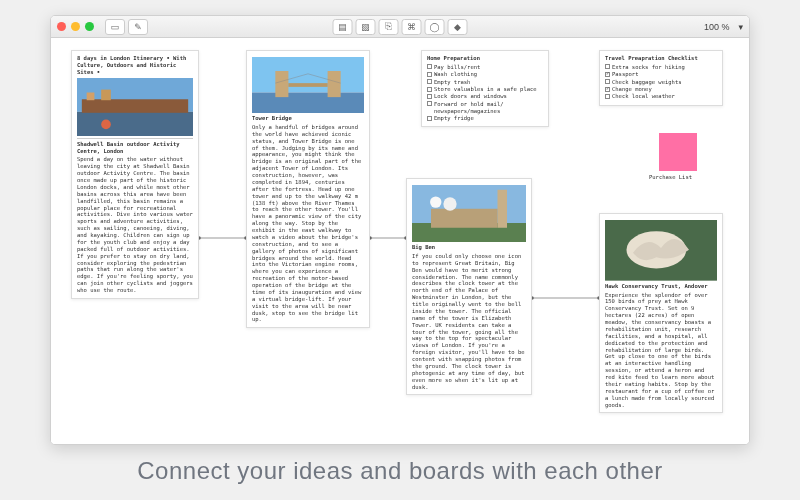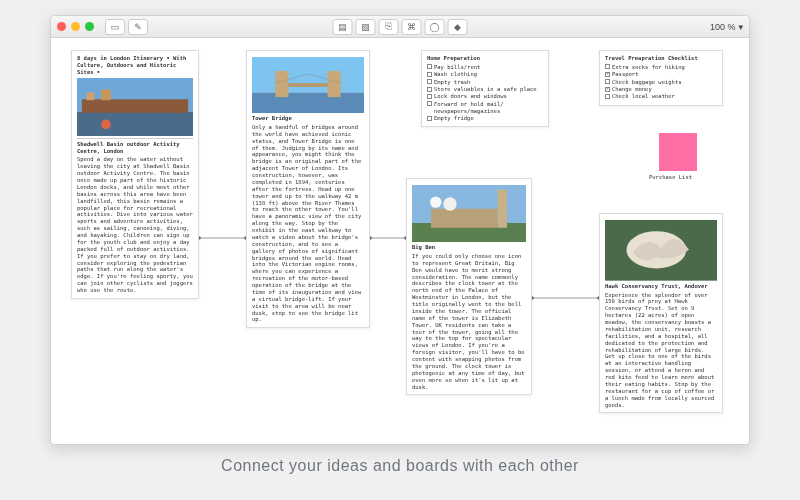--- a/index.html
+++ b/index.html
@@ -6,33 +6,33 @@
 body { font-family: -apple-system, BlinkMacSystemFont, "Helvetica Neue", sans-serif; background: #f0f0f0; width: 800px; height: 500px; overflow: hidden; }
 .app-window { width: 700px; height: 430px; margin: 15px auto 0; background: #fff; border: 1px solid #d0d0d0; border-radius: 5px; box-shadow: 0 4px 16px rgba(0,0,0,0.15); overflow: hidden; position: relative; }
 .titlebar { height: 22px; background: linear-gradient(#f6f6f6,#e8e8e8); border-bottom: 1px solid #d0d0d0; display: flex; align-items: center; padding: 0 6px; gap: 3px; }
 .traffic { display: flex; gap: 5px; margin-right: 8px; }
 .tl { width: 9px; height: 9px; border-radius: 50%; }
 .tl.red { background: #ff5f57; }
 .tl.yellow { background: #febc2e; }
 .tl.green { background: #28c840; }
 .tbtn { width: 20px; height: 16px; border: 1px solid #ccc; border-radius: 3px; background: #fff; font-size: 9px; display: flex; align-items: center; justify-content: center; color: #666; }
 .tcenter { position: absolute; left: 50%; transform: translateX(-50%); display: flex; gap: 3px; }
-.tright { margin-left: auto; font-size: 9px; color: #444; display: flex; align-items: center; gap: 3px; }
+.tright { margin-left: auto; font-size: 9px; color: #444; display: flex; align-items: center; gap: 9px; }
 .canvas { position: relative; width: 100%; height: calc(100% - 22px); background: #fff; overflow: hidden; }
 .card { position: absolute; background: #fff; border: 1px solid #dcdcdc; box-shadow: 0 1px 3px rgba(0,0,0,0.08); padding: 4px 5px; font-family: "Menlo","Monaco",monospace; font-size: 5.5px; line-height: 1.25; color: #333; }
 .card-title { font-weight: bold; margin-bottom: 2px; font-size: 5.5px; }
 .card-img { width: 100%; display: block; margin: 2px 0; }
 .check-item { display: flex; align-items: flex-start; gap: 2px; margin-bottom: 0.5px; }
 .check-item .box { width: 5px; height: 5px; border: 0.7px solid #888; flex-shrink: 0; margin-top: 0.5px; display: flex; align-items: center; justify-content: center; font-size: 4px; }
 .check-item .box.checked::before { content: "✓"; color: #333; font-size: 4.5px; line-height: 1; }
 .connector { position: absolute; pointer-events: none; }
 .connector .line { stroke: #999; stroke-width: 1; fill: none; }
 .connector .dot { fill: #666; }
 .pinkbox { position: absolute; background: #ff6fa5; }
-.caption { text-align: center; font-size: 16px; font-weight: 300; color: #707680; letter-spacing: 0.5px; margin-top: 12px; font-family: -apple-system,"Helvetica Neue",sans-serif; }
+.caption { text-align: center; font-size: 24px; font-weight: 300; color: #707680; letter-spacing: 0.5px; margin-top: 12px; font-family: -apple-system,"Helvetica Neue",sans-serif; }
 hr.sep { border: none; border-top: 0.7px solid #ccc; margin: 2px 0; }
 </style>
 </head>
 <body>
 
 <div class="app-window">
   <div class="titlebar">
     <div class="traffic">
       <div class="tl red"></div>
       <div class="tl yellow"></div>

